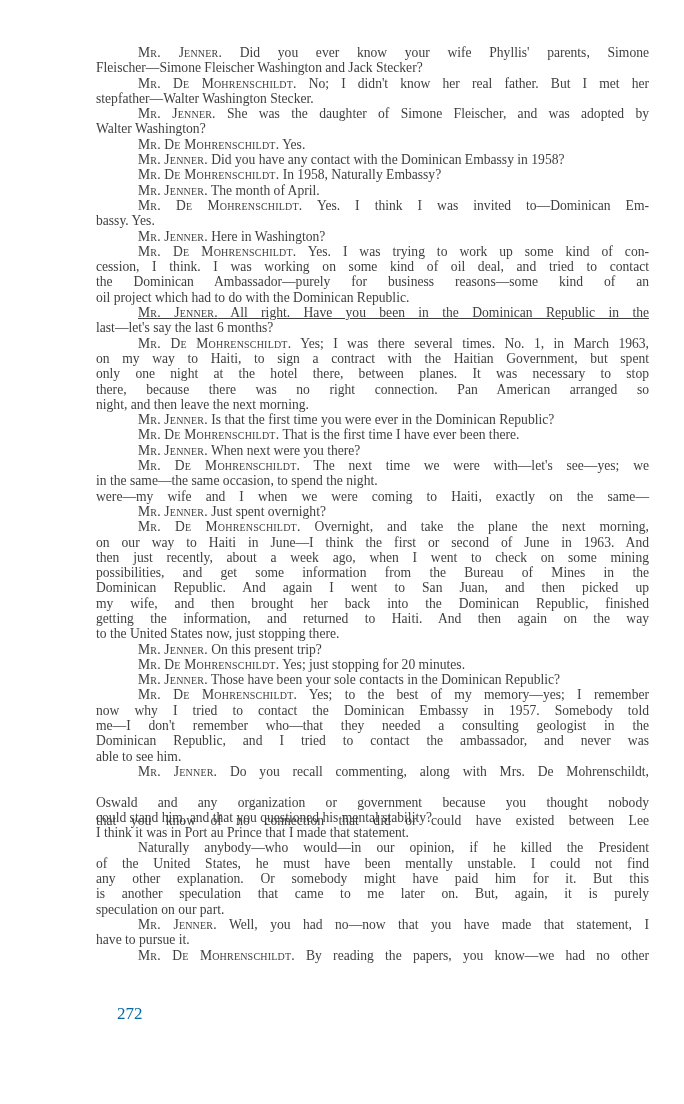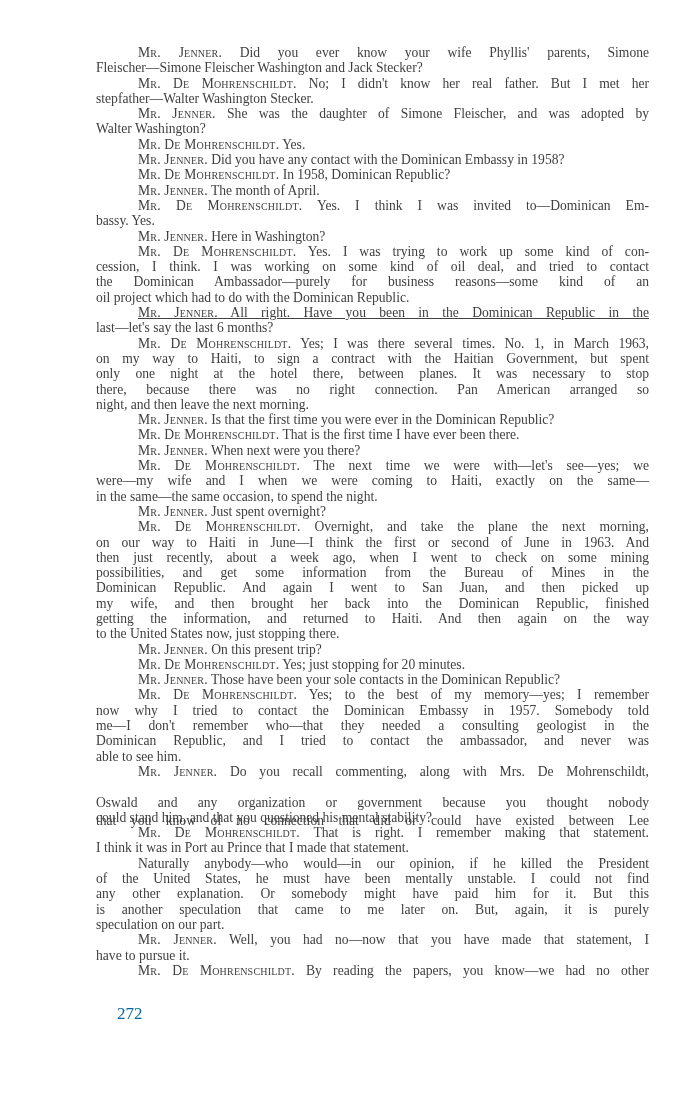--- a/index.html
+++ b/index.html
@@ -24,42 +24,42 @@
 
 <div class="page" id="page">
     <div class="line indent"><span style="display: inline-block; width: 100%; white-space: normal; text-align: justify; text-align-last: justify;"><span class="sp">Mr. Jenner.</span><span> Did you ever know your wife Phyllis' parents, Simone</span></span></div>
     <div class="line last"><span style="display: inline-block; width: 100%; white-space: normal; text-align: justify; text-align-last: left;"><span>Fleischer—Simone Fleischer Washington and Jack Stecker?</span></span></div>
     <div class="line indent"><span style="display: inline-block; width: 100%; white-space: normal; text-align: justify; text-align-last: justify;"><span class="sp">Mr. De Mohrenschildt.</span><span> No; I didn't know her real father. But I met her</span></span></div>
     <div class="line last"><span style="display: inline-block; width: 100%; white-space: normal; text-align: justify; text-align-last: left;"><span>stepfather—Walter Washington Stecker.</span></span></div>
     <div class="line indent"><span style="display: inline-block; width: 100%; white-space: normal; text-align: justify; text-align-last: justify;"><span class="sp">Mr. Jenner.</span><span> She was the daughter of Simone Fleischer, and was adopted by</span></span></div>
     <div class="line last"><span style="display: inline-block; width: 100%; white-space: normal; text-align: justify; text-align-last: left;"><span>Walter Washington?</span></span></div>
     <div class="line indent last"><span style="display: inline-block; width: 100%; white-space: normal; text-align: justify; text-align-last: left;"><span class="sp">Mr. De Mohrenschildt.</span><span> Yes.</span></span></div>
     <div class="line indent last"><span style="display: inline-block; width: 100%; white-space: normal; text-align: justify; text-align-last: left;"><span class="sp">Mr. Jenner.</span><span> Did you have any contact with the Dominican Embassy in 1958?</span></span></div>
-    <div class="line indent last"><span style="display: inline-block; width: 100%; white-space: normal; text-align: justify; text-align-last: left;"><span class="sp">Mr. De Mohrenschildt.</span><span> In 1958, Dominican Republic?</span></span></div>
+    <div class="line indent last"><span style="display: inline-block; width: 100%; white-space: normal; text-align: justify; text-align-last: left;"><span class="sp">Mr. De Mohrenschildt.</span><span> In 1958, Naturally Embassy?</span></span></div>
     <div class="line indent last"><span style="display: inline-block; width: 100%; white-space: normal; text-align: justify; text-align-last: left;"><span class="sp">Mr. Jenner.</span><span> The month of April.</span></span></div>
     <div class="line indent"><span style="display: inline-block; width: 100%; white-space: normal; text-align: justify; text-align-last: justify;"><span class="sp">Mr. De Mohrenschildt.</span><span> Yes. I think I was invited to—Dominican Em-</span></span></div>
     <div class="line last"><span style="display: inline-block; width: 100%; white-space: normal; text-align: justify; text-align-last: left;"><span>bassy. Yes.</span></span></div>
     <div class="line indent last"><span style="display: inline-block; width: 100%; white-space: normal; text-align: justify; text-align-last: left;"><span class="sp">Mr. Jenner.</span><span> Here in Washington?</span></span></div>
     <div class="line indent"><span style="display: inline-block; width: 100%; white-space: normal; text-align: justify; text-align-last: justify;"><span class="sp">Mr. De Mohrenschildt.</span><span> Yes. I was trying to work up some kind of con-</span></span></div>
     <div class="line"><span style="display: inline-block; width: 100%; white-space: normal; text-align: justify; text-align-last: justify;"><span>cession, I think. I was working on some kind of oil deal, and tried to contact</span></span></div>
     <div class="line"><span style="display: inline-block; width: 100%; white-space: normal; text-align: justify; text-align-last: justify;"><span>the Dominican Ambassador—purely for business reasons—some kind of an</span></span></div>
     <div class="line last"><span style="display: inline-block; width: 100%; white-space: normal; text-align: justify; text-align-last: left;"><span>oil project which had to do with the Dominican Republic.</span></span></div>
     <div class="line indent"><span style="display: inline-block; width: 100%; white-space: normal; text-align: justify; text-align-last: justify; text-decoration: underline;"><span class="sp">Mr. Jenner.</span><span> All right. Have you been in the Dominican Republic in the</span></span></div>
     <div class="line last"><span style="display: inline-block; width: 100%; white-space: normal; text-align: justify; text-align-last: left;"><span>last—let's say the last 6 months?</span></span></div>
     <div class="line indent"><span style="display: inline-block; width: 100%; white-space: normal; text-align: justify; text-align-last: justify;"><span class="sp">Mr. De Mohrenschildt.</span><span> Yes; I was there several times. No. 1, in March 1963,</span></span></div>
     <div class="line"><span style="display: inline-block; width: 100%; white-space: normal; text-align: justify; text-align-last: justify;"><span>on my way to Haiti, to sign a contract with the Haitian Government, but spent</span></span></div>
     <div class="line"><span style="display: inline-block; width: 100%; white-space: normal; text-align: justify; text-align-last: justify;"><span>only one night at the hotel there, between planes. It was necessary to stop</span></span></div>
     <div class="line"><span style="display: inline-block; width: 100%; white-space: normal; text-align: justify; text-align-last: justify;"><span>there, because there was no right connection. Pan American arranged so</span></span></div>
     <div class="line last"><span style="display: inline-block; width: 100%; white-space: normal; text-align: justify; text-align-last: left;"><span>night, and then leave the next morning.</span></span></div>
     <div class="line indent last"><span style="display: inline-block; width: 100%; white-space: normal; text-align: justify; text-align-last: left;"><span class="sp">Mr. Jenner.</span><span> Is that the first time you were ever in the Dominican Republic?</span></span></div>
     <div class="line indent last"><span style="display: inline-block; width: 100%; white-space: normal; text-align: justify; text-align-last: left;"><span class="sp">Mr. De Mohrenschildt.</span><span> That is the first time I have ever been there.</span></span></div>
     <div class="line indent last"><span style="display: inline-block; width: 100%; white-space: normal; text-align: justify; text-align-last: left;"><span class="sp">Mr. Jenner.</span><span> When next were you there?</span></span></div>
     <div class="line indent"><span style="display: inline-block; width: 100%; white-space: normal; text-align: justify; text-align-last: justify;"><span class="sp">Mr. De Mohrenschildt.</span><span> The next time we were with—let's see—yes; we</span></span></div>
+    <div class="line last"><span style="display: inline-block; width: 100%; white-space: normal; text-align: justify; text-align-last: left;"><span>in the same—the same occasion, to spend the night.</span></span></div>
     <div class="line"><span style="display: inline-block; width: 100%; white-space: normal; text-align: justify; text-align-last: justify;"><span>were—my wife and I when we were coming to Haiti, exactly on the same—</span></span></div>
-    <div class="line last"><span style="display: inline-block; width: 100%; white-space: normal; text-align: justify; text-align-last: left;"><span>in the same—the same occasion, to spend the night.</span></span></div>
     <div class="line indent last"><span style="display: inline-block; width: 100%; white-space: normal; text-align: justify; text-align-last: left;"><span class="sp">Mr. Jenner.</span><span> Just spent overnight?</span></span></div>
     <div class="line indent"><span style="display: inline-block; width: 100%; white-space: normal; text-align: justify; text-align-last: justify;"><span class="sp">Mr. De Mohrenschildt.</span><span> Overnight, and take the plane the next morning,</span></span></div>
     <div class="line"><span style="display: inline-block; width: 100%; white-space: normal; text-align: justify; text-align-last: justify;"><span>on our way to Haiti in June—I think the first or second of June in 1963. And</span></span></div>
     <div class="line"><span style="display: inline-block; width: 100%; white-space: normal; text-align: justify; text-align-last: justify;"><span>then just recently, about a week ago, when I went to check on some mining</span></span></div>
     <div class="line"><span style="display: inline-block; width: 100%; white-space: normal; text-align: justify; text-align-last: justify;"><span>possibilities, and get some information from the Bureau of Mines in the</span></span></div>
     <div class="line"><span style="display: inline-block; width: 100%; white-space: normal; text-align: justify; text-align-last: justify;"><span>Dominican Republic. And again I went to San Juan, and then picked up</span></span></div>
     <div class="line"><span style="display: inline-block; width: 100%; white-space: normal; text-align: justify; text-align-last: justify;"><span>my wife, and then brought her back into the Dominican Republic, finished</span></span></div>
     <div class="line"><span style="display: inline-block; width: 100%; white-space: normal; text-align: justify; text-align-last: justify;"><span>getting the information, and returned to Haiti. And then again on the way</span></span></div>
     <div class="line last"><span style="display: inline-block; width: 100%; white-space: normal; text-align: justify; text-align-last: left;"><span>to the United States now, just stopping there.</span></span></div>
     <div class="line indent last"><span style="display: inline-block; width: 100%; white-space: normal; text-align: justify; text-align-last: left;"><span class="sp">Mr. Jenner.</span><span> On this present trip?</span></span></div>
@@ -67,21 +67,20 @@
     <div class="line indent last"><span style="display: inline-block; width: 100%; white-space: normal; text-align: justify; text-align-last: left;"><span class="sp">Mr. Jenner.</span><span> Those have been your sole contacts in the Dominican Republic?</span></span></div>
     <div class="line indent"><span style="display: inline-block; width: 100%; white-space: normal; text-align: justify; text-align-last: justify;"><span class="sp">Mr. De Mohrenschildt.</span><span> Yes; to the best of my memory—yes; I remember</span></span></div>
     <div class="line"><span style="display: inline-block; width: 100%; white-space: normal; text-align: justify; text-align-last: justify;"><span>now why I tried to contact the Dominican Embassy in 1957. Somebody told</span></span></div>
     <div class="line"><span style="display: inline-block; width: 100%; white-space: normal; text-align: justify; text-align-last: justify;"><span>me—I don't remember who—that they needed a consulting geologist in the</span></span></div>
     <div class="line"><span style="display: inline-block; width: 100%; white-space: normal; text-align: justify; text-align-last: justify;"><span>Dominican Republic, and I tried to contact the ambassador, and never was</span></span></div>
     <div class="line last"><span style="display: inline-block; width: 100%; white-space: normal; text-align: justify; text-align-last: left;"><span>able to see him.</span></span></div>
     <div class="line indent"><span style="display: inline-block; width: 100%; white-space: normal; text-align: justify; text-align-last: justify;"><span class="sp">Mr. Jenner.</span><span> Do you recall commenting, along with Mrs. De Mohrenschildt,</span></span></div>
     <div class="line"><span style="display: inline-block; width: 100%; white-space: normal; text-align: justify; text-align-last: justify; margin-top: 34px;"><span>that you know of no connection that did or could have existed between Lee</span></span></div>
     <div class="line"><span style="display: inline-block; width: 100%; white-space: normal; text-align: justify; text-align-last: justify;"><span>Oswald and any organization or government because you thought nobody</span></span></div>
     <div class="line last"><span style="display: inline-block; width: 100%; white-space: normal; text-align: justify; text-align-last: left;"><span>could stand him, and that you questioned his mental stability?</span></span></div>
-    <div class="line indent"><span style="display: inline-block; width: 100%; white-space: normal; text-align: justify; text-align-last: justify;"><span class="sp">Mr. De Mohrenschildt.</span><span> That is right. I remember making that statement.</span></span></div>
     <div class="line last"><span style="display: inline-block; width: 100%; white-space: normal; text-align: justify; text-align-last: left;"><span>I think it was in Port au Prince that I made that statement.</span></span></div>
     <div class="line indent"><span style="display: inline-block; width: 100%; white-space: normal; text-align: justify; text-align-last: justify;"><span>Naturally anybody—who would—in our opinion, if he killed the President</span></span></div>
     <div class="line"><span style="display: inline-block; width: 100%; white-space: normal; text-align: justify; text-align-last: justify;"><span>of the United States, he must have been mentally unstable. I could not find</span></span></div>
     <div class="line"><span style="display: inline-block; width: 100%; white-space: normal; text-align: justify; text-align-last: justify;"><span>any other explanation. Or somebody might have paid him for it. But this</span></span></div>
     <div class="line"><span style="display: inline-block; width: 100%; white-space: normal; text-align: justify; text-align-last: justify;"><span>is another speculation that came to me later on. But, again, it is purely</span></span></div>
     <div class="line last"><span style="display: inline-block; width: 100%; white-space: normal; text-align: justify; text-align-last: left;"><span>speculation on our part.</span></span></div>
     <div class="line indent"><span style="display: inline-block; width: 100%; white-space: normal; text-align: justify; text-align-last: justify;"><span class="sp">Mr. Jenner.</span><span> Well, you had no—now that you have made that statement, I</span></span></div>
     <div class="line last"><span style="display: inline-block; width: 100%; white-space: normal; text-align: justify; text-align-last: left;"><span>have to pursue it.</span></span></div>
     <div class="line indent"><span style="display: inline-block; width: 100%; white-space: normal; text-align: justify; text-align-last: justify;"><span class="sp">Mr. De Mohrenschildt.</span><span> By reading the papers, you know—we had no other</span></span></div>
   </div>

